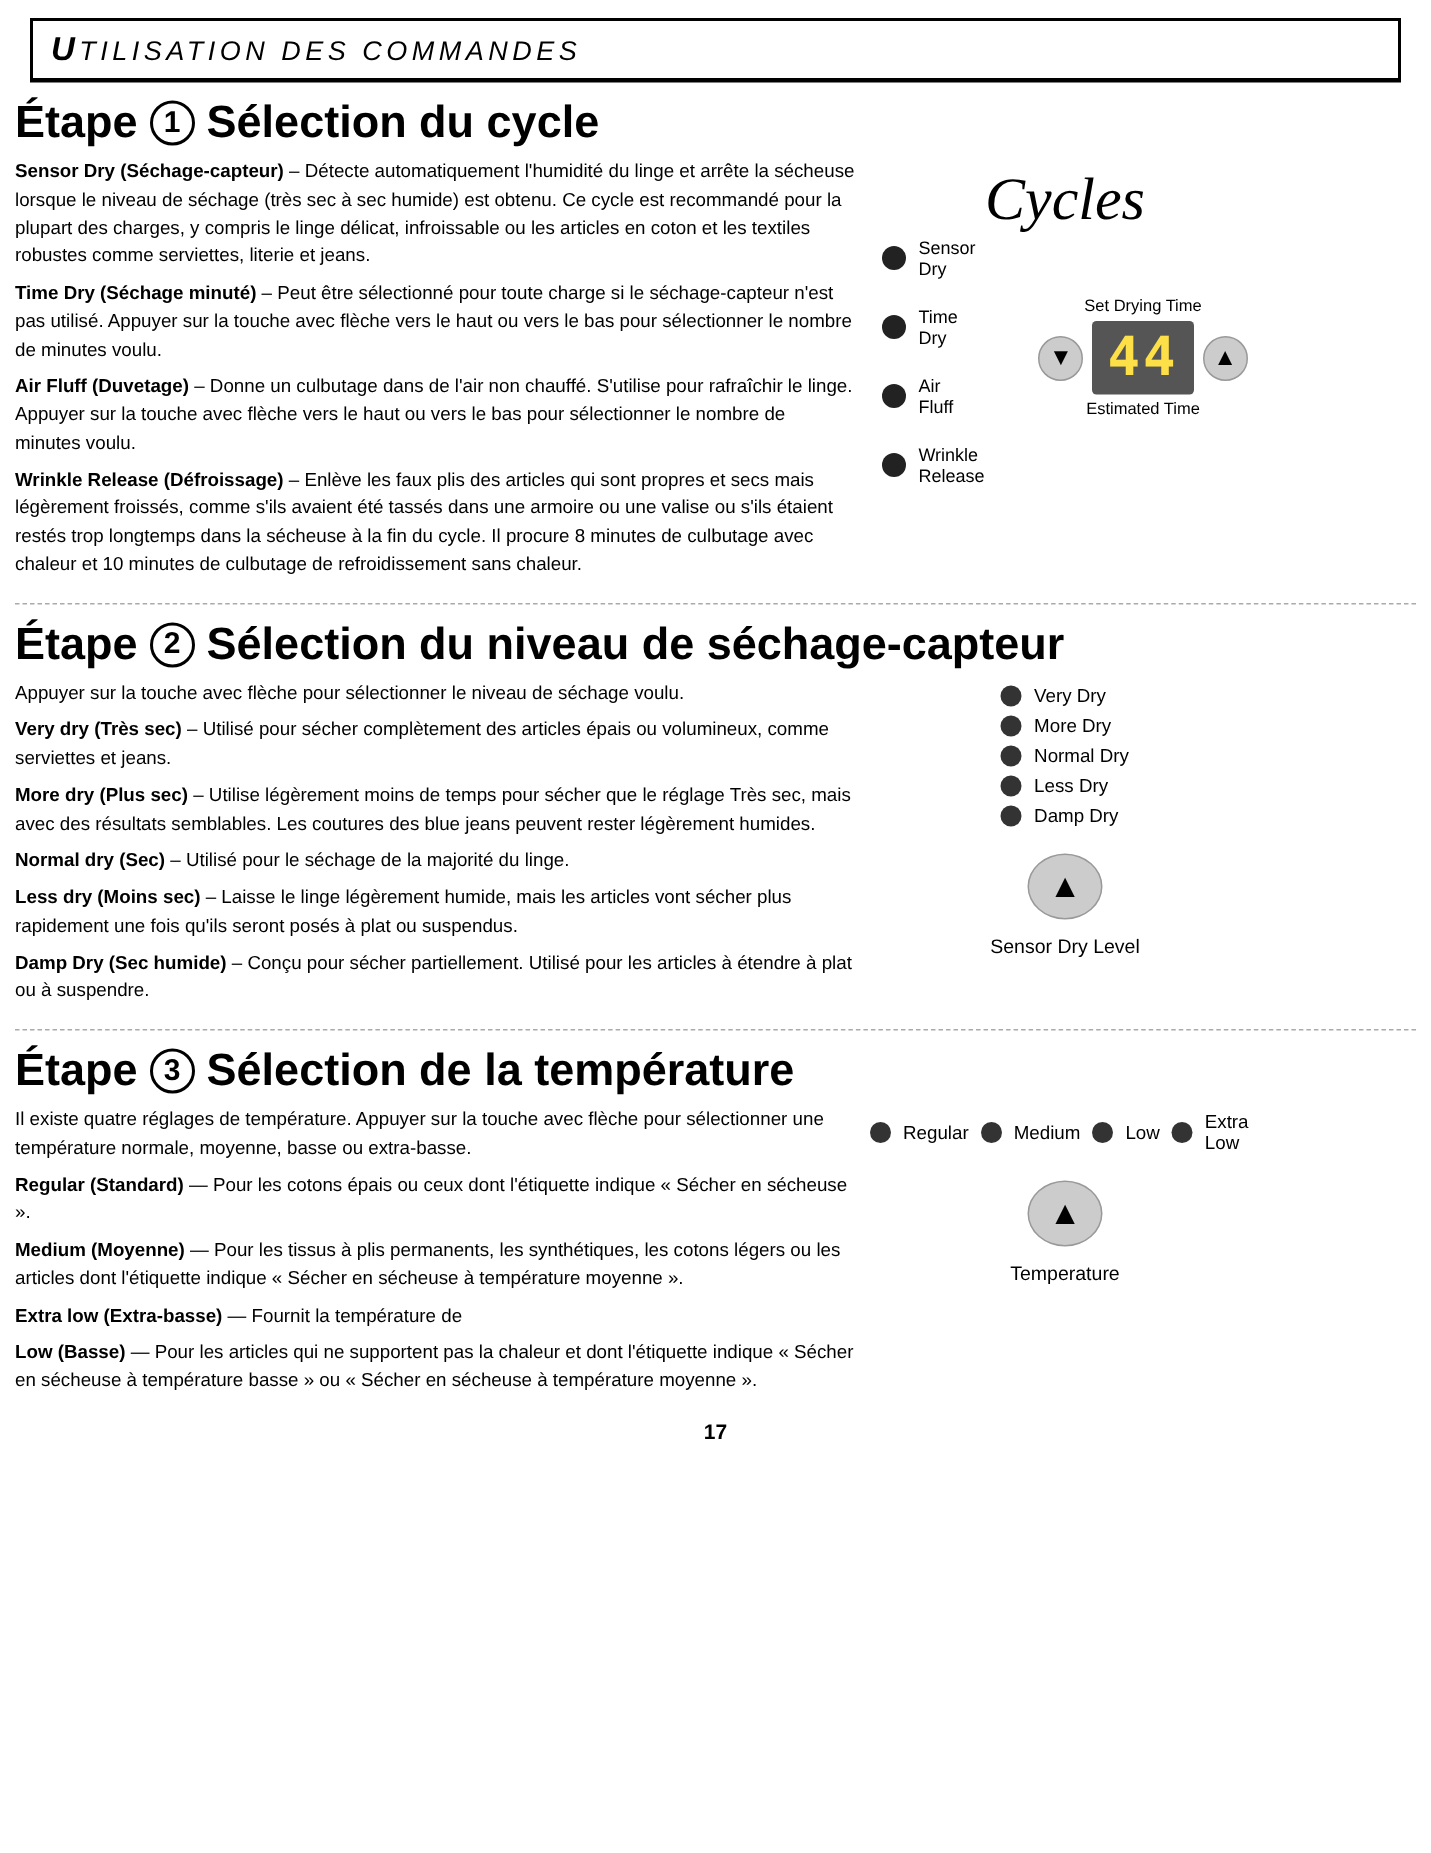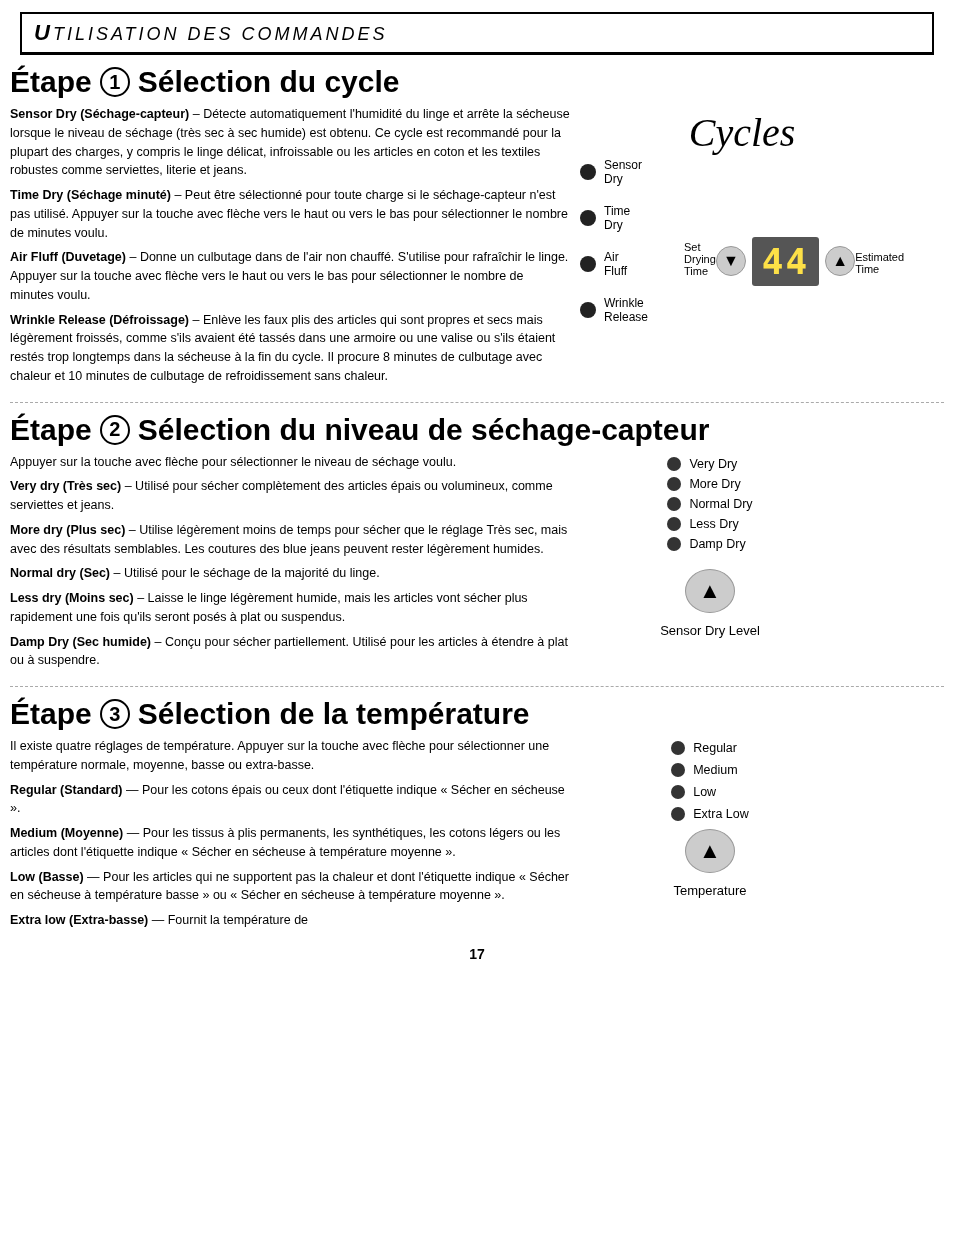--- a/index.html
+++ b/index.html
@@ -122,21 +122,21 @@
       border-radius: 50%;
       flex-shrink: 0;
     }
     .cycle-dot-dark {
       background: #222;
     }
 
     
     .timer-area {
       display: flex;
-      flex-direction: row;
+      flex-direction: column;
       align-items: center;
       margin-left: 20px;
       margin-top: 40px;
     }
     .timer-label-top {
       font-size: 11px;
       margin-bottom: 4px;
     }
     .timer-display {
       background: #555;
@@ -203,22 +203,23 @@
       justify-content: center;
       font-size: 22px;
       cursor: pointer;
       border: 1px solid #999;
       margin: 8px auto;
     }
 
     
     .temp-levels {
       display: flex;
-      flex-direction: column;
+      flex-direction: row;
       gap: 8px;
+      margin-bottom: 10px;
     }
     .temp-level-item {
       display: flex;
       align-items: center;
       gap: 8px;
       font-size: 12.5px;
     }
     .temp-dot {
       width: 14px;
       height: 14px;
@@ -387,24 +388,24 @@
     <div class="step-text">
       <p class="para">Il existe quatre réglages de température. Appuyer sur la touche avec flèche pour sélectionner une température normale, moyenne, basse ou extra-basse.</p>
 
       <p class="para">
         <b>Regular (Standard)</b><span> —</span><span> Pour les cotons épais ou ceux dont l'étiquette indique « Sécher en sécheuse ».</span>
       </p>
       <p class="para">
         <b>Medium (Moyenne)</b><span> —</span><span> Pour les tissus à plis permanents, les synthétiques, les cotons légers ou les articles dont l'étiquette indique « Sécher en sécheuse à température moyenne ».</span>
       </p>
       <p class="para">
+        <b>Extra low (Extra-basse)</b><span> —</span><span> Fournit la température de</span>
+      </p>
+      <p class="para">
         <b>Low (Basse)</b><span> —</span><span> Pour les articles qui ne supportent pas la chaleur et dont l'étiquette indique « Sécher en sécheuse à température basse » ou « Sécher en sécheuse à température moyenne ».</span>
-      </p>
-      <p class="para">
-        <b>Extra low (Extra-basse)</b><span> —</span><span> Fournit la température de</span>
       </p>
     </div>
 
     <div class="step-visual">
       <div class="temp-levels">
         <div class="temp-level-item">
           <div class="temp-dot"></div>
           <span>Regular</span>
         </div>
         <div class="temp-level-item">

